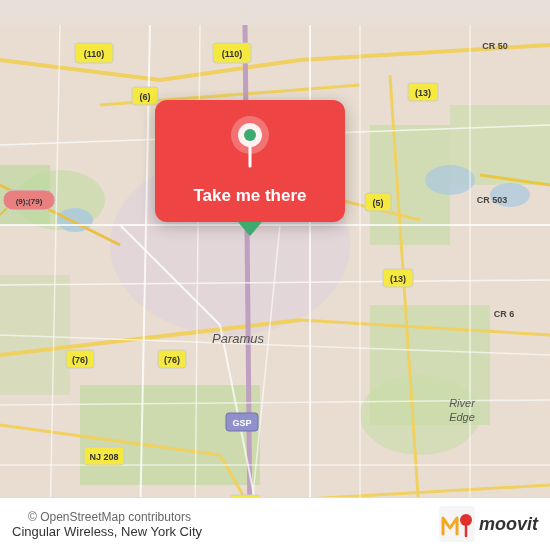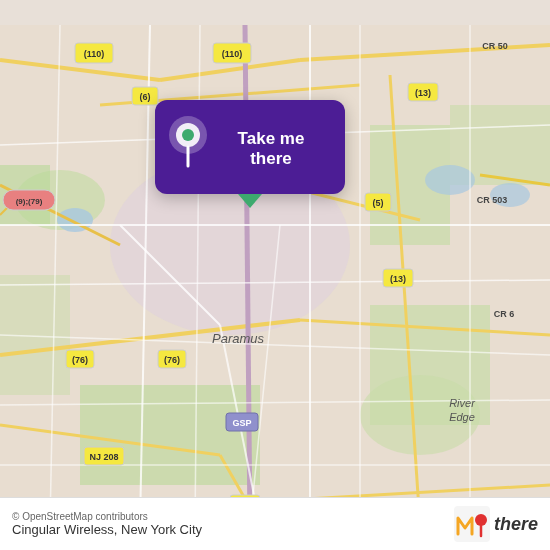--- a/index.html
+++ b/index.html
@@ -40,22 +40,23 @@
       border-top: 1px solid #ddd;
       z-index: 10;
     }
 
     #bottom-left {
       display: flex;
       flex-direction: column;
     }
 
     #copyright-text {
-      font-size: 10px;
+      font-size: 12px;
       color: #666;
+      margin-left: 16px;
     }
 
     #location-text {
       font-size: 13px;
       color: #333;
       font-weight: 500;
       text-align: right;
     }
 
     #moovit-logo {
@@ -70,25 +71,25 @@
       color: #333;
       font-style: italic;
     }
 
     
     #popup-card {
       position: absolute;
       top: 100px;
       left: 155px;
       width: 190px;
-      background: #4c1d95;
+      background: #ef4444;
       border-radius: 12px;
       padding: 16px 12px 12px 12px;
       display: flex;
-      flex-direction: row;
+      flex-direction: column;
       align-items: center;
       z-index: 20;
       box-shadow: 0 4px 16px rgba(0,0,0,0.25);
     }
 
     #pin-icon-container {
       margin-bottom: 10px;
     }
 
     #take-me-btn {
@@ -250,16 +251,16 @@
     <div id="moovit-logo">
 
       <svg width="36" height="36" viewBox="0 0 36 36" xmlns="http://www.w3.org/2000/svg">
         <rect width="36" height="36" rx="4" fill="#f5f5f5"></rect>
 
         <path d="M4 28 L4 12 L11 22 L18 12 L18 28" stroke="#f5a623" stroke-width="3" fill="none" stroke-linejoin="round" stroke-linecap="round"></path>
 
         <circle cx="27" cy="14" r="6" fill="#e03030"></circle>
         <line x1="27" y1="20" x2="27" y2="30" stroke="#e03030" stroke-width="2.5" stroke-linecap="round"></line>
       </svg>
-      <span id="moovit-label">there</span>
+      <span id="moovit-label">moovit</span>
     </div>
   </div>
 </div>
 
 </body></html>

